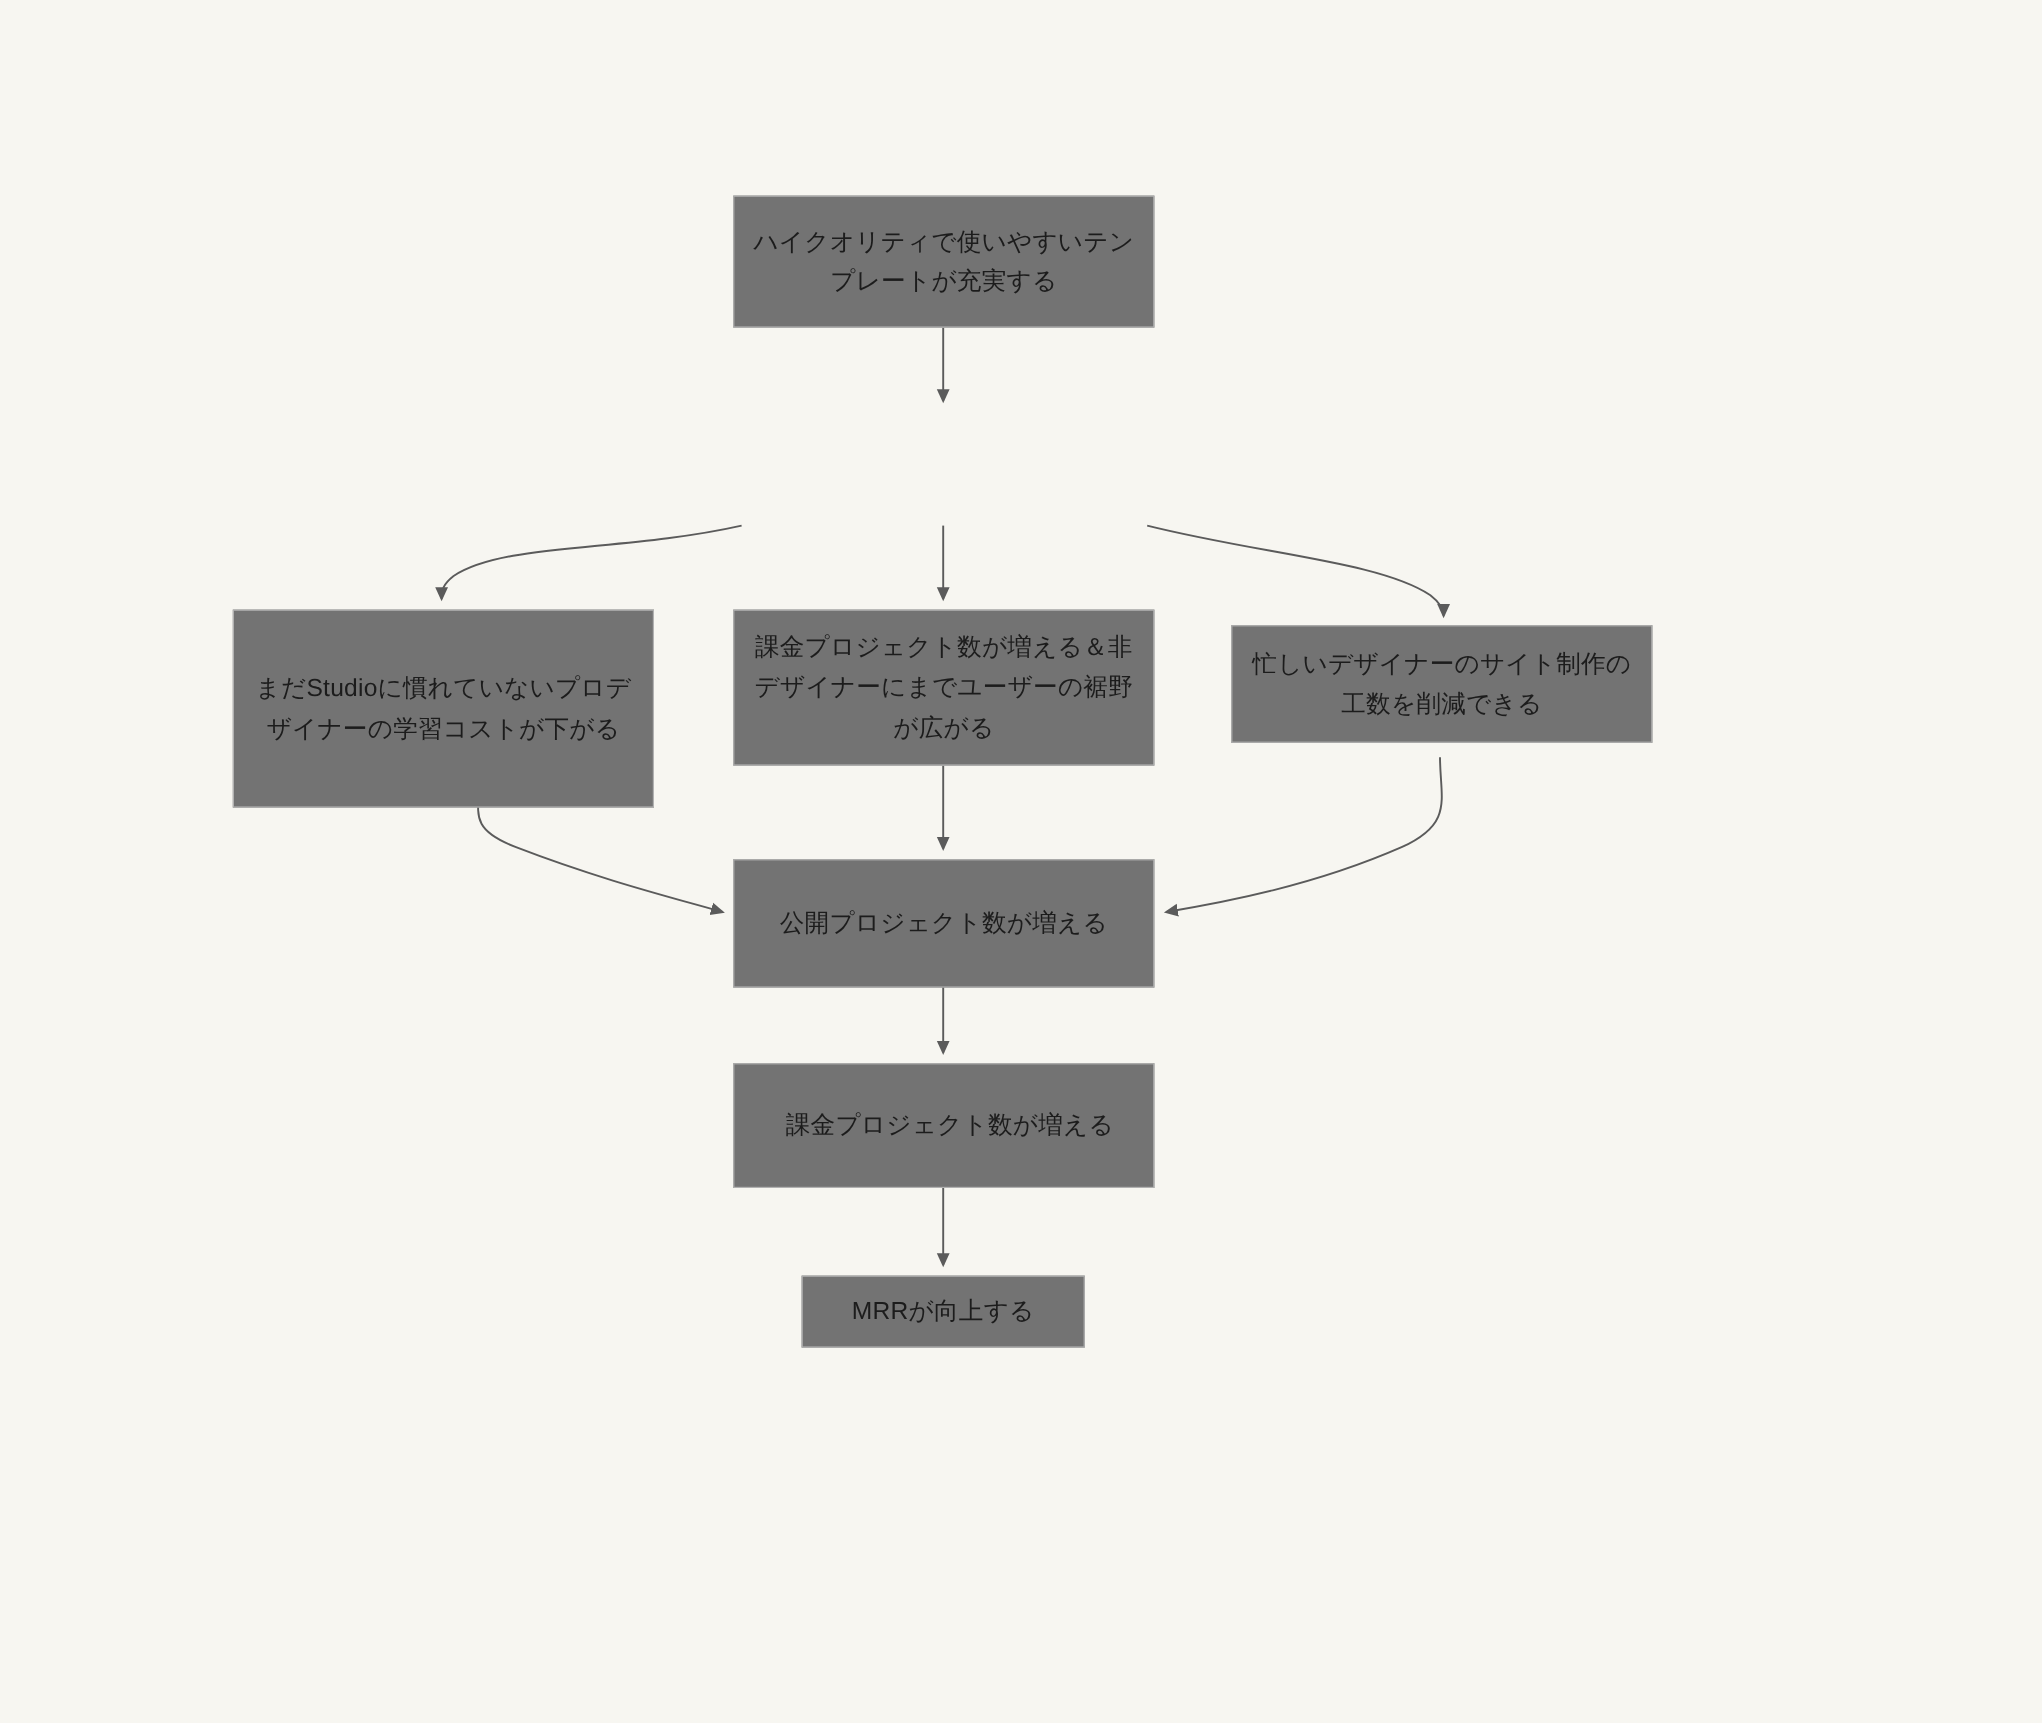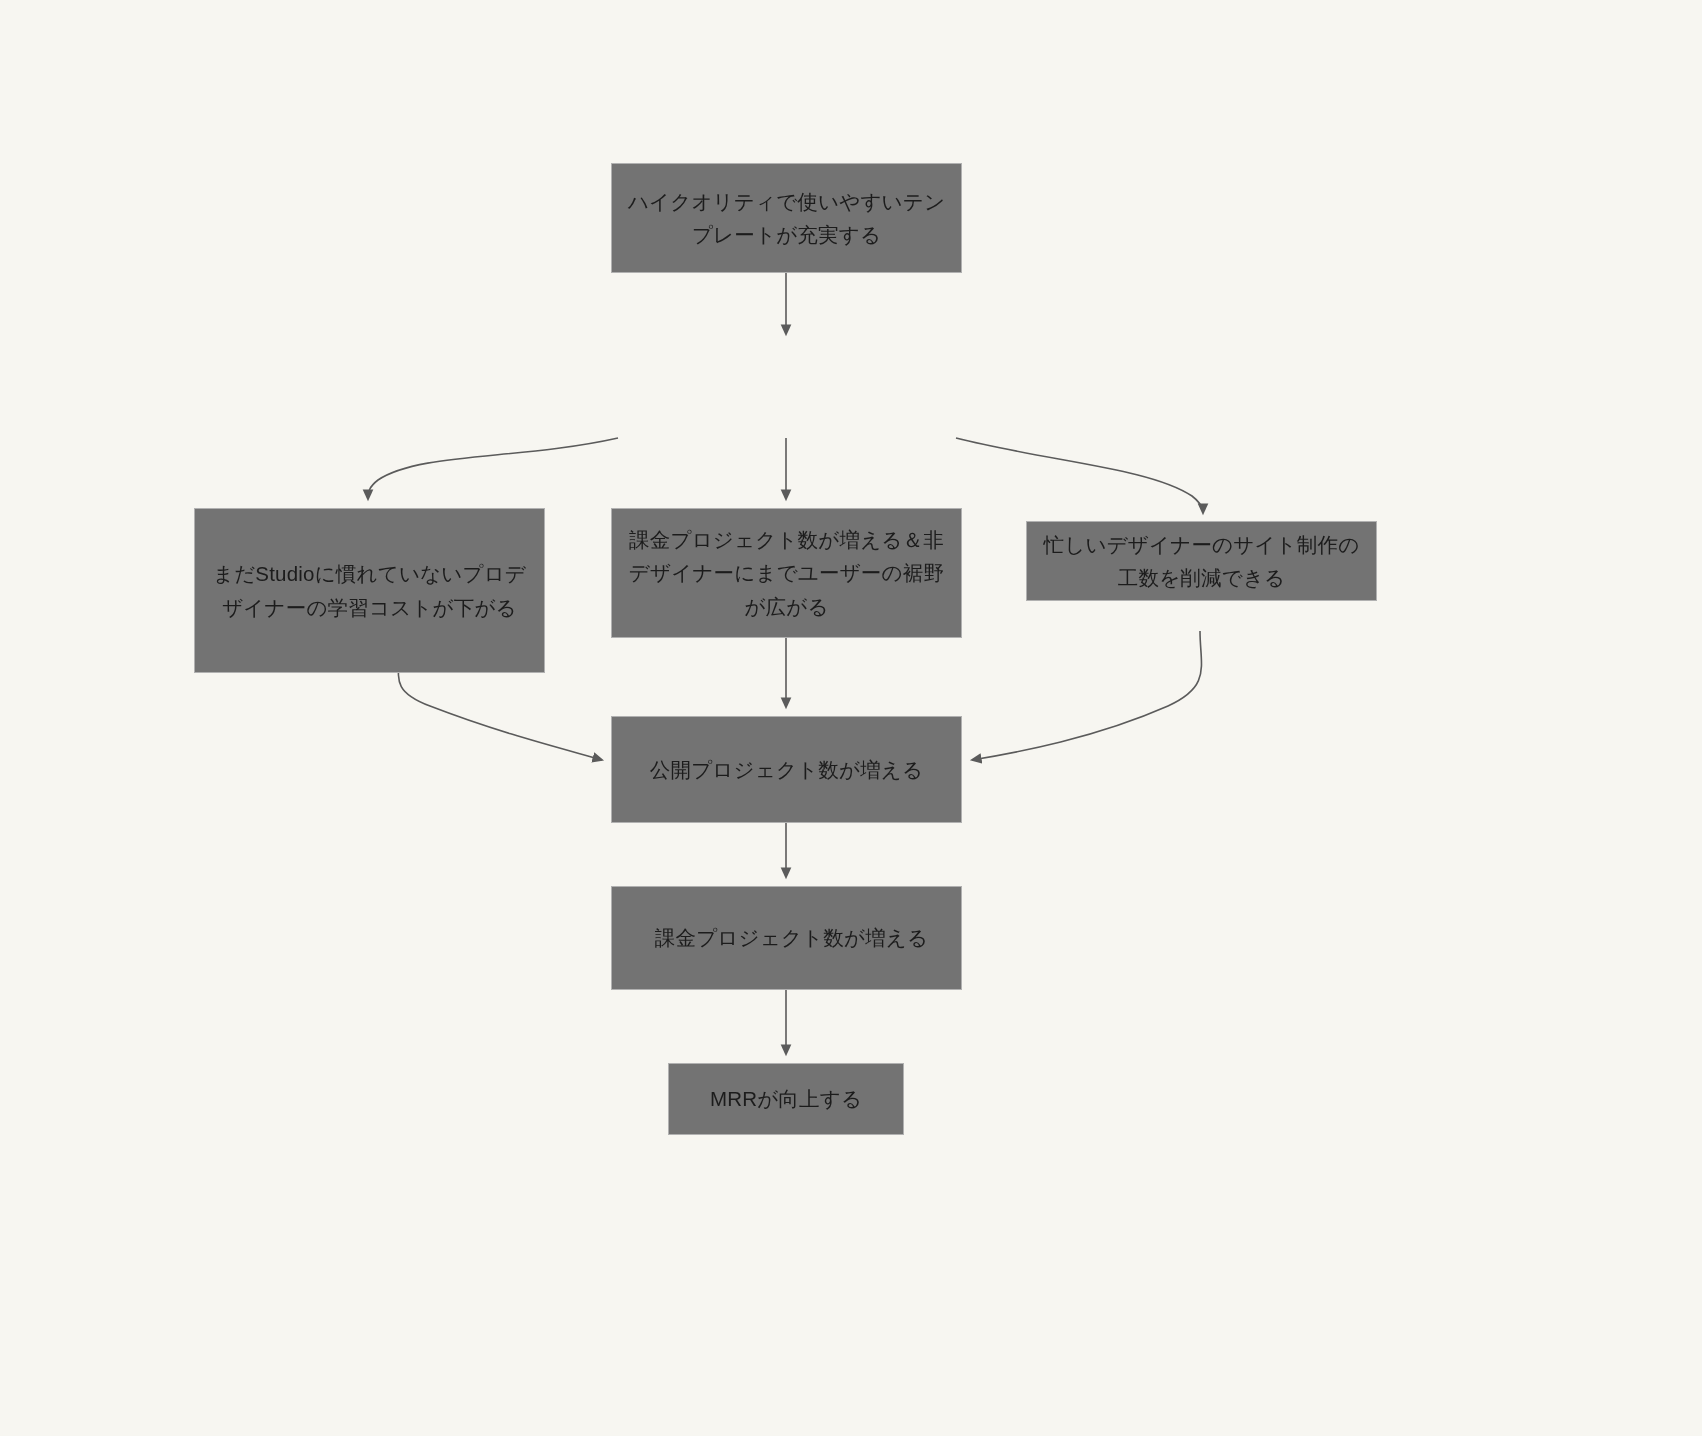--- a/index.html
+++ b/index.html
@@ -83,29 +83,29 @@
 
 
   <div class="node" style="left:194px; top:508px; width:351px; height:165px;">
     <span>まだStudioに慣れていないプロデザイナーの学習コストが下がる</span>
   </div>
 
   <div class="node" style="left:611px; top:508px; width:351px; height:130px;">
     <span>課金プロジェクト数が増える＆非デザイナーにまでユーザーの裾野が広がる</span>
   </div>
 
-  <div class="node" style="left:1026px; top:521px; width:351px; height:80px;">
+  <div class="node" style="left:1026px; top:521px; width:351px; height:98px;">
     <span>忙しいデザイナーのサイト制作の工数を削減できる</span>
   </div>
 
   <div class="node" style="left:611px; top:716px; width:351px; height:107px;">
     <span>公開プロジェクト数が増える</span>
   </div>
 
   <div class="node" style="left:611px; top:886px; width:351px; height:104px;padding-left:24px;">
     <span>課金プロジェクト数が増える</span>
   </div>
 
-  <div class="node" style="left:668px; top:1063px; width:236px; height:72px;">
+  <div class="node" style="left:668px; top:1063px; width:236px; height:60px;">
     <span>MRRが向上する</span>
   </div>
 
 </div>
 
 </body></html>

